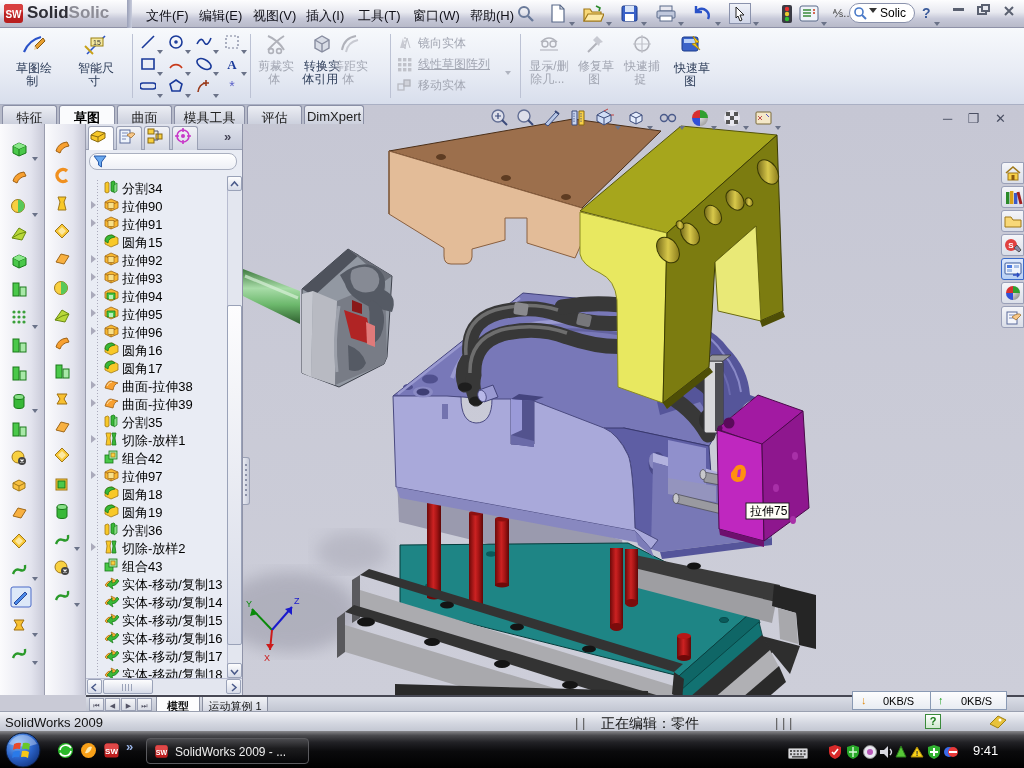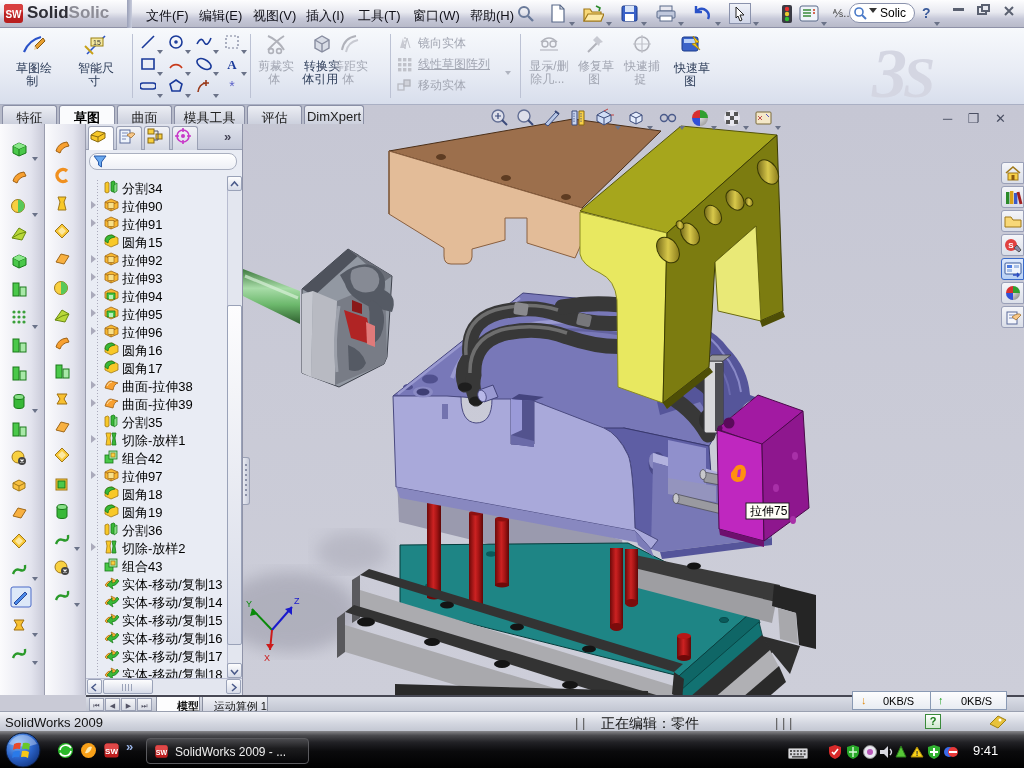--- a/index.html
+++ b/index.html
@@ -37,21 +37,21 @@
 .trow .txt{position:absolute;left:36px;top:2px;}
 .trow .tic{position:absolute;left:17px;top:1px;}
 .exp{position:absolute;left:5px;top:5px;width:0;height:0;border-top:4px solid transparent;border-bottom:4px solid transparent;border-left:5px solid #aab;}
 
 .sbv{position:absolute;background:#e3e6ef;}
 .sbtn{position:absolute;background:linear-gradient(#fdfdfe,#d7dbe8);border:1px solid #9aa2b8;border-radius:2px;}
 
 #viewport{left:243px;top:105px;width:781px;height:592px;background:linear-gradient(#c7c8d5,#cbccd8);}
 
 #bottabs{left:86px;top:695px;width:938px;height:16px;background:linear-gradient(#dadde6,#c2c6d2);border-top:2px solid #474854;}
-.btab{position:absolute;top:0;height:15px;font-size:11px;color:#111;background:linear-gradient(#f2f3f7,#d4d7e2);border:1px solid #8a8fa0;border-top:none;text-align:right;padding-top:2px;}
+.btab{position:absolute;top:0;height:15px;font-size:11px;color:#111;background:linear-gradient(#f2f3f7,#d4d7e2);border:1px solid #8a8fa0;border-top:none;text-align:center;padding-top:2px;}
 
 #statusbar{left:0;top:711px;width:1024px;height:20px;background:linear-gradient(#f2f3f7,#d3d6e0 60%,#c3c7d2);border-top:1px solid #9aa0b0;font-size:13px;color:#111;}
 
 #taskbar{left:0;top:731px;width:1024px;height:37px;background:linear-gradient(#88888c,#4a4a4e 12%,#222226 30%,#0a0a0c 55%,#000);}
 .taskbtn{position:absolute;top:7px;height:26px;border:1px solid #5a5a5e;border-radius:4px;background:linear-gradient(#4a4a4e,#1c1c1e 40%,#060608);color:#eee;font-size:12px;}
 
 #netw{left:852px;top:691px;width:155px;height:19px;background:linear-gradient(#fdfdfe,#e8ecf2);border:1px solid #8a9ab4;font-size:11px;color:#000;}
 </style></head>
 <body>
 <div id="root">
@@ -586,21 +586,20 @@
         </svg><div>修复草</div><div>图&nbsp;</div></div>
 <div class="rbtn gray" style="left:620px;top:4px;width:44px;"><svg class="ric" width="24" height="24" viewBox="0 0 24 24">
           <circle cx="12" cy="12" r="7" fill="none" stroke="#b0b2ba" stroke-width="1.6"></circle>
           <path d="M12,3 v18 M3,12 h18" stroke="#c0c2ca" stroke-width="1.2"></path>
         </svg><div>快速捕</div><div>捉&nbsp;</div><div style="margin-top:-26px;"><span class="darr garr"></span></div></div>
 <div class="rbtn" style="left:668px;top:4px;width:48px;"><svg class="ric" width="26" height="26" viewBox="0 0 26 26">
           <rect x="3" y="5" width="16" height="14" rx="2" fill="#3a62c8" stroke="#1a3a8a"></rect>
           <rect x="5" y="7" width="12" height="4" fill="#b8d0f8"></rect>
           <path d="M14,4 L20,10 L16,11 L21,18 L13,12 L17,11 Z" fill="#f8c818" stroke="#b08a08" stroke-width="0.8"></path>
         </svg><div>快速草</div><div>图&nbsp;</div></div>
-<div class="abs" style="left:872px;top:6px;font-size:70px;font-style:italic;font-weight:bold;color:#d4d6e2;font-family:'Liberation Serif',serif;letter-spacing:-4px;">3<span style="font-size:58px;">S</span></div>
     </div>
 
 <div id="tabstrip" class="abs">
   <div class="ctab" style="left:2px;width:55px;">特征</div>
   <div class="ctab act" style="left:59px;width:56px;">草图</div>
   <div class="ctab" style="left:117px;width:55px;">曲面</div>
   <div class="ctab" style="left:174px;width:71px;">模具工具</div>
   <div class="ctab" style="left:247px;width:55px;font-family:Liberation Mono, monospace;">评估</div>
   <div class="ctab" style="left:304px;width:60px;">DimXpert</div>
 </div>

